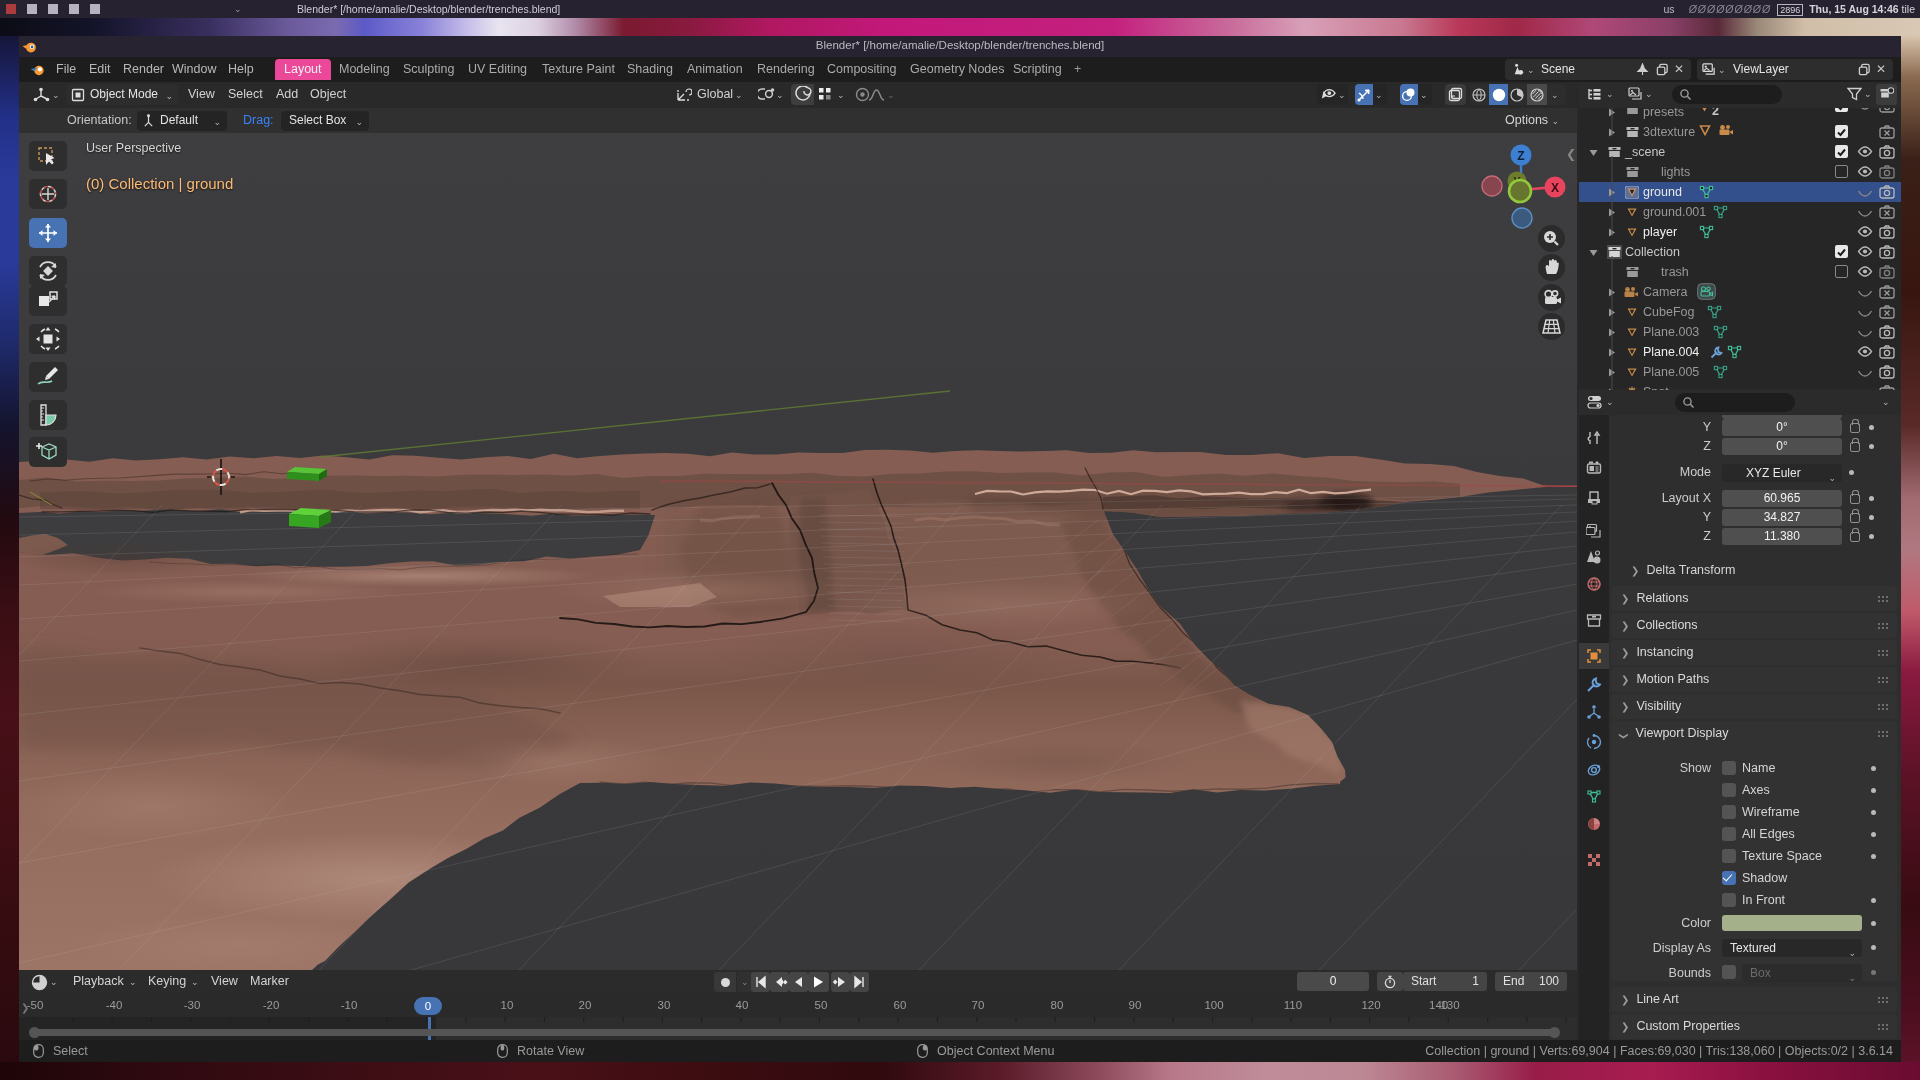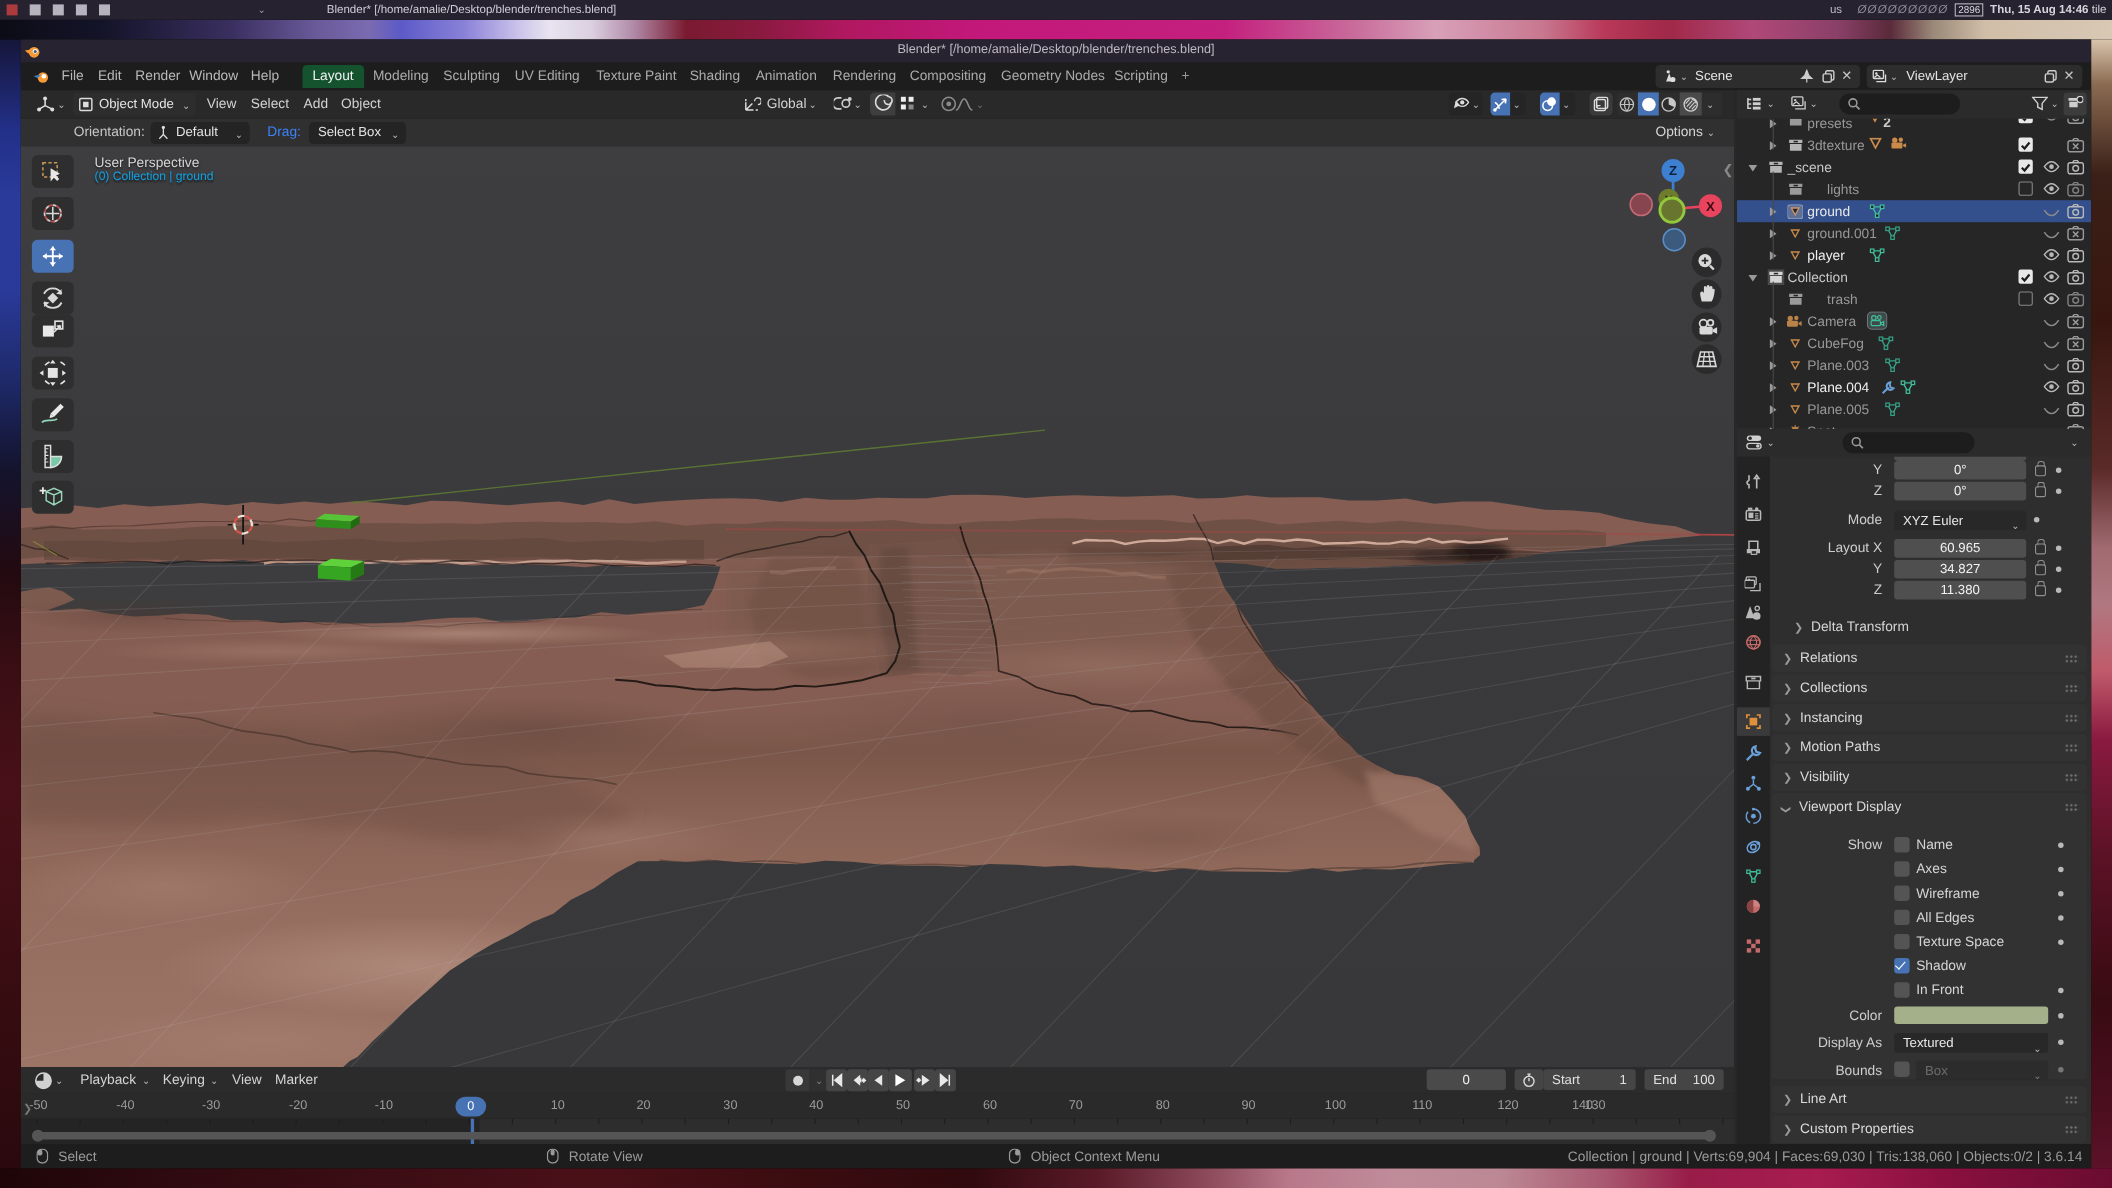--- a/index.html
+++ b/index.html
@@ -16,21 +16,21 @@
 #sysbar .right{position:absolute;right:5px;top:3px}
 .sysico{position:absolute;top:4px;width:10px;height:10px;background:#cfccd6;opacity:.85}
 
 #bwin{left:19px;top:36px;width:1882px;height:1026px;background:#1d1d1d}
 #titlebar{left:0;top:0;width:1882px;height:21px;background:#282330;color:#bcb9c2;font-size:11.5px}
 #titlebar .t{position:absolute;left:50%;transform:translateX(-50%);top:3px;white-space:nowrap}
 
 #menubar{left:0;top:21px;width:1882px;height:25px;background:#1d1d1d;color:#b9b9b9;font-size:12.5px}
 #menubar .m{position:absolute;top:5px}
 .tab{position:absolute;top:2px;height:21px;line-height:21px;padding:0 9px;border-radius:4px 4px 0 0;color:#ababab}
-.tab.act{background:#14532d;color:#f0f0f0}
+.tab.act{background:#ec4899;color:#f0f0f0}
 
 .wfield{position:absolute;background:#2d2d2d;border-radius:4px;color:#e5e5e5;font-size:12px}
 .ddc{color:#b5b5b5;font-size:9px}
 
 #row3{left:0;top:46px;width:1558px;height:26px;background:#292929;color:#d2d2d2;font-size:12.5px}
 #row4{left:0;top:72px;width:1558px;height:26px;background:#303030;color:#cccccc;font-size:12.5px}
 #row3 .m{position:absolute;top:5px}
 
 #rcol{left:1558px;top:46px;width:324px;height:958px;background:#282828}
 #outliner{left:2px;top:0;width:322px;height:306px;background:#262626}
@@ -460,21 +460,21 @@
           <path d="M206.6,350.6 A8,8 0 0 1 200.6,351.9" fill="none" stroke="#e8e4dc" stroke-width="2"></path>
           <path d="M200.6,351.9 A8,8 0 0 1 195.4,348.6" fill="none" stroke="#d8534a" stroke-width="2"></path>
           <path d="M195.4,348.6 A8,8 0 0 1 194.1,342.6" fill="none" stroke="#e8e4dc" stroke-width="2"></path>
           <path d="M194.1,342.6 A8,8 0 0 1 197.4,337.4" fill="none" stroke="#d8534a" stroke-width="2"></path>
           <path d="M197.4,337.4 A8,8 0 0 1 203.4,336.1" fill="none" stroke="#e8e4dc" stroke-width="2"></path>
           <path d="M203.4,336.1 A8,8 0 0 1 208.6,339.4" fill="none" stroke="#d8534a" stroke-width="2"></path>
           <path d="M208.6,339.4 A8,8 0 0 1 209.9,345.4" fill="none" stroke="#e8e4dc" stroke-width="2"></path>
 </svg>
 
     <div style="position:absolute;left:67px;top:8px;color:#d7d7d7;font-size:12.5px;text-shadow:0 1px 2px rgba(0,0,0,.7)">User Perspective</div>
-    <div style="position:absolute;left:67px;top:22px;color:#0ea5e9;font-size:11px;text-shadow:0 1px 2px rgba(0,0,0,.7)">(0) Collection | ground</div>
+    <div style="position:absolute;left:67px;top:42px;color:#fdba74;font-size:15px;text-shadow:0 1px 2px rgba(0,0,0,.7)">(0) Collection | ground</div>
 
     <div class="tbtn" style="top:8px"><svg width="38" height="30" viewBox="0 0 38 30">
             <rect x="10" y="7" width="13" height="13" fill="none" stroke="#c89855" stroke-width="1.4" stroke-dasharray="3 2"></rect>
             <path d="M17,12 L17,24 L20,20.5 L23,23.5 L24.8,21.8 L22,18.6 L25.5,17 Z" fill="#e8e8e8"></path>
           </svg></div>
     <div class="tbtn" style="top:46px"><svg width="38" height="30" viewBox="0 0 38 30">
             <circle cx="19" cy="15" r="7.5" fill="none" stroke="#d0d0d0" stroke-width="1.6" stroke-dasharray="4 3"></circle>
             <circle cx="19" cy="15" r="7.5" fill="none" stroke="#c05050" stroke-width="1.6" stroke-dasharray="4 3" stroke-dashoffset="4"></circle>
             <path d="M19,9 L19,21 M13,15 L25,15" stroke="#d8d8d8" stroke-width="1.4"></path>
           </svg></div>
@@ -1049,21 +1049,21 @@
             <div class="field" style="left:143px;top:0px;width:120px;height:4px;border-radius:0 0 3px 3px"></div>
             <div class="lbl" style="left:0;top:5px;width:132px">Y</div>
             <div class="field" style="left:143px;top:4px;width:120px">0°</div>
             <div class="lock" style="left:271px;top:8px"></div>
             <div class="adot" style="left:290px;top:10px"></div>
             <div class="lbl" style="left:0;top:24px;width:132px">Z</div>
             <div class="field" style="left:143px;top:23px;width:120px">0°</div>
             <div class="lock" style="left:271px;top:27px"></div>
             <div class="adot" style="left:290px;top:29px"></div>
             <div class="lbl" style="left:0;top:50px;width:132px">Mode</div>
-            <div class="dd" style="left:143px;top:49px;width:120px"><span style="margin-left:8px">XYZ Euler</span><span class="ddc" style="position:absolute;right:6px;top:5px">⌄</span></div>
+            <div class="dd" style="left:143px;top:49px;width:120px"><span style="margin-left:24px">XYZ Euler</span><span class="ddc" style="position:absolute;right:6px;top:5px">⌄</span></div>
             <div class="adot" style="left:270px;top:55px"></div>
             <div class="lbl" style="left:0;top:76px;width:132px">Layout X</div>
             <div class="field" style="left:143px;top:75px;width:120px">60.965</div>
             <div class="lock" style="left:271px;top:79px"></div>
             <div class="adot" style="left:290px;top:81px"></div>
             <div class="lbl" style="left:0;top:95px;width:132px">Y</div>
             <div class="field" style="left:143px;top:94px;width:120px">34.827</div>
             <div class="lock" style="left:271px;top:98px"></div>
             <div class="adot" style="left:290px;top:100px"></div>
             <div class="lbl" style="left:0;top:114px;width:132px">Z</div>

